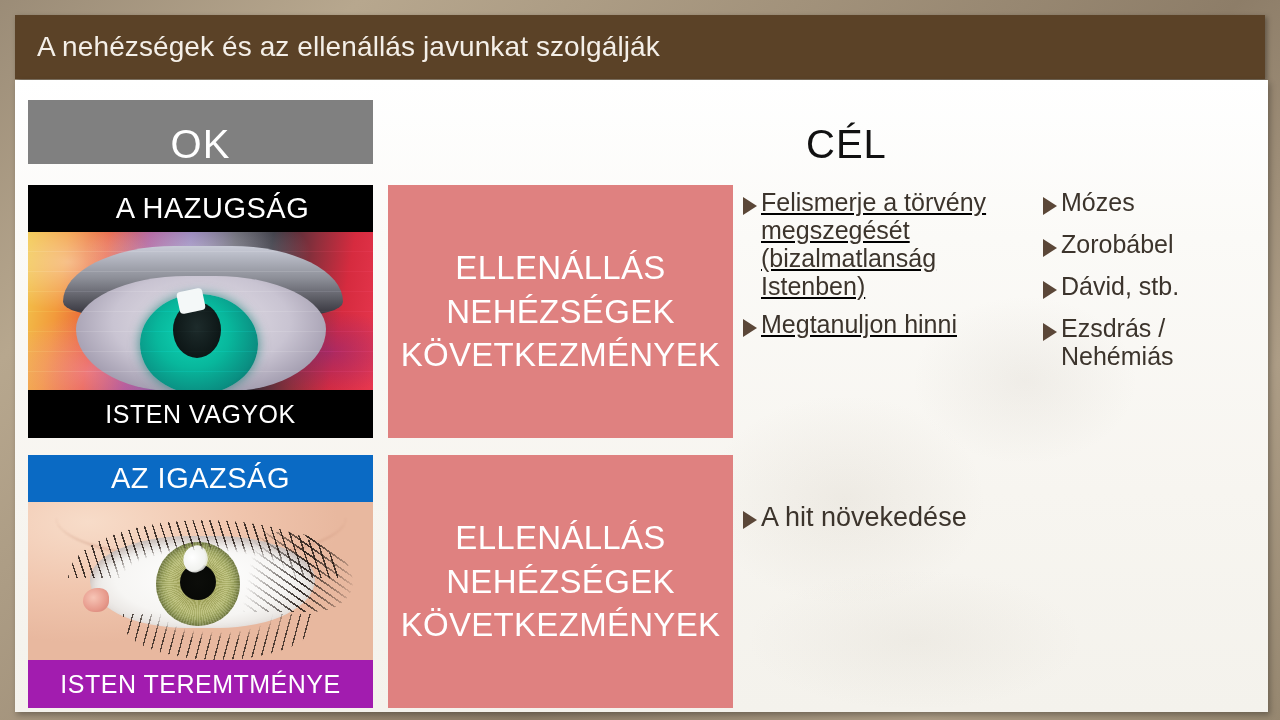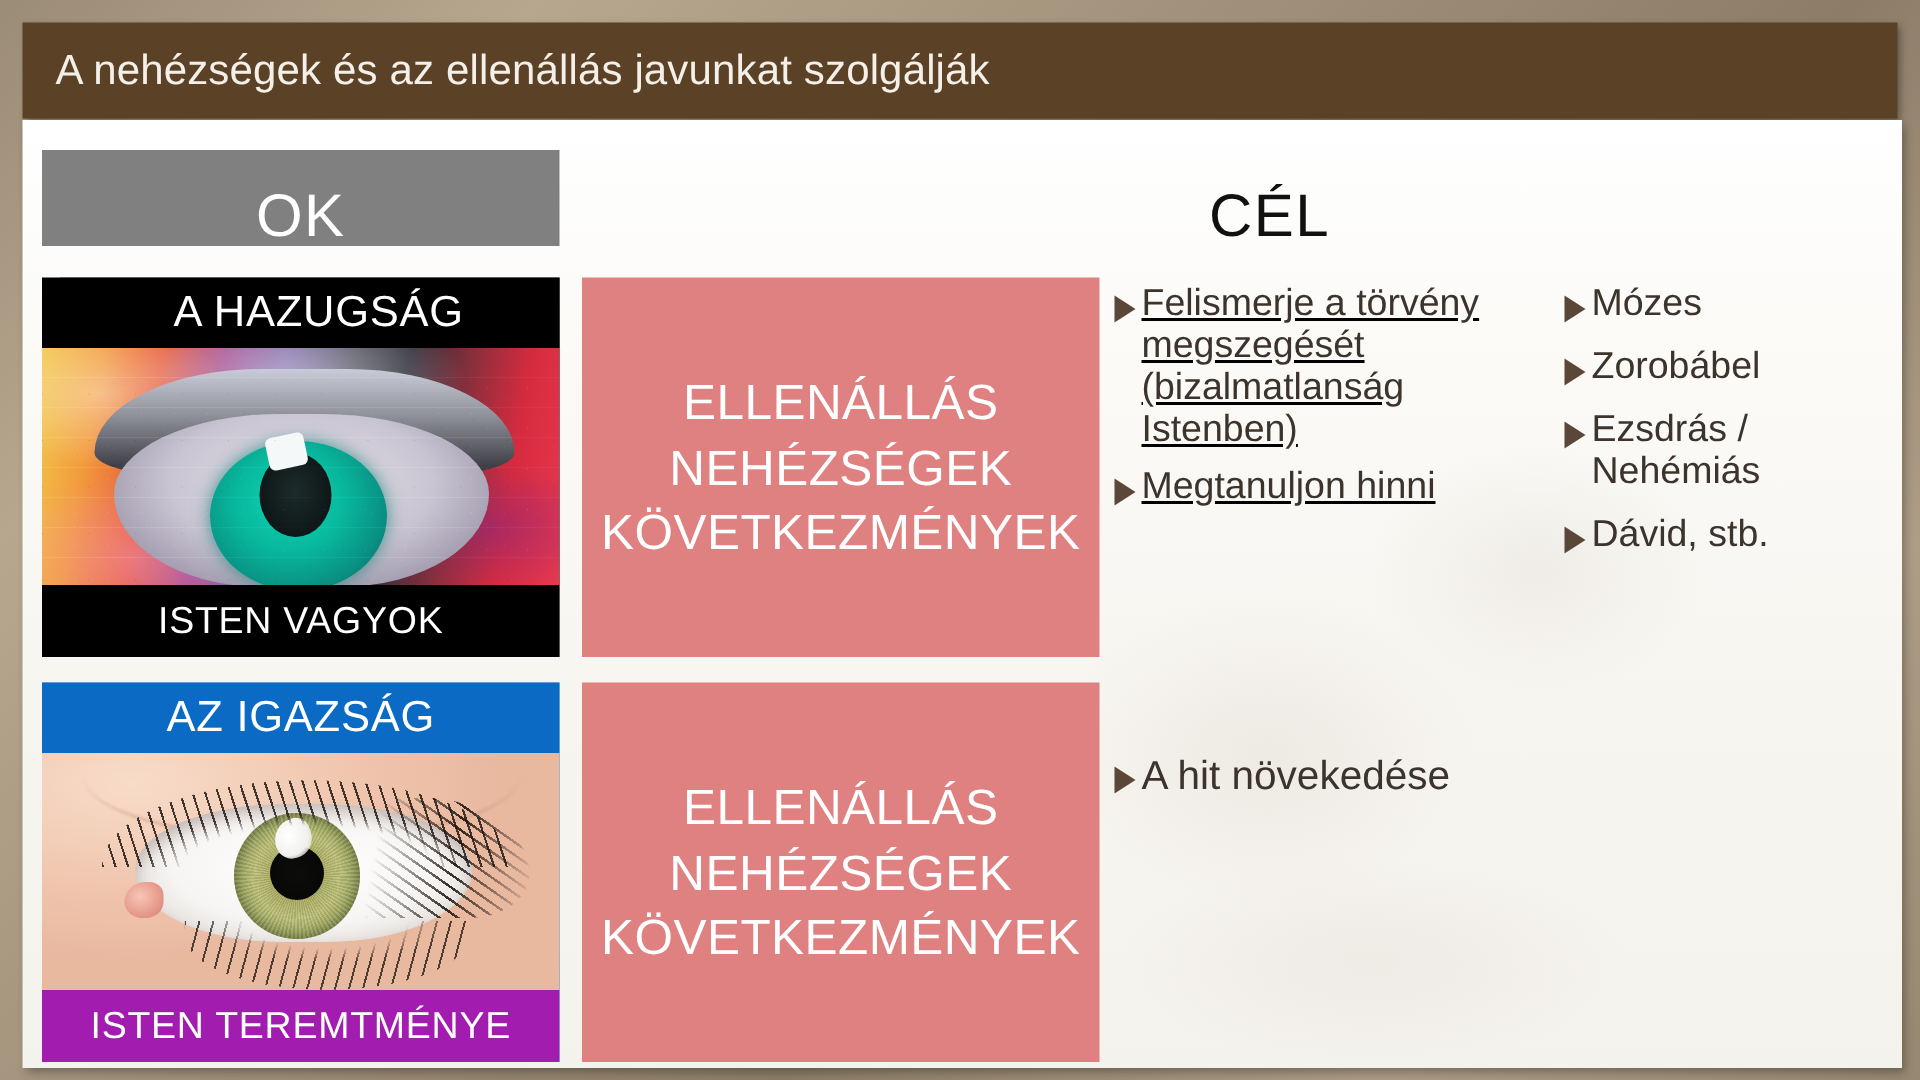--- a/index.html
+++ b/index.html
@@ -380,26 +380,26 @@
     <div class="bullet-item">
       <span class="bullet-marker"></span>
       <span class="bullet-text">Mózes</span>
     </div>
     <div class="bullet-item">
       <span class="bullet-marker"></span>
       <span class="bullet-text">Zorobábel</span>
     </div>
     <div class="bullet-item">
       <span class="bullet-marker"></span>
+      <span class="bullet-text">Dávid, stb.</span>
+    </div>
+    <div class="bullet-item">
+      <span class="bullet-marker"></span>
       <span class="bullet-text">Ezsdrás /
 Nehémiás</span>
-    </div>
-    <div class="bullet-item">
-      <span class="bullet-marker"></span>
-      <span class="bullet-text">Dávid, stb.</span>
     </div>
   </div>
 
   <div class="ok-card" id="ok-card-2">
     <div class="card-title">AZ IGAZSÁG</div>
     <div class="card-image">
       <div class="photo-eye">
         <div class="skin"></div>
         <div class="crease"></div>
         <div class="white"></div>

